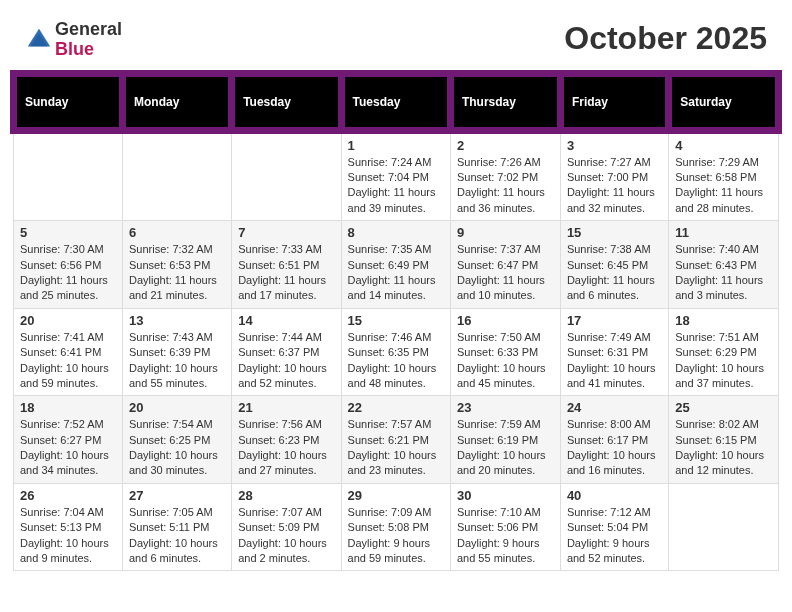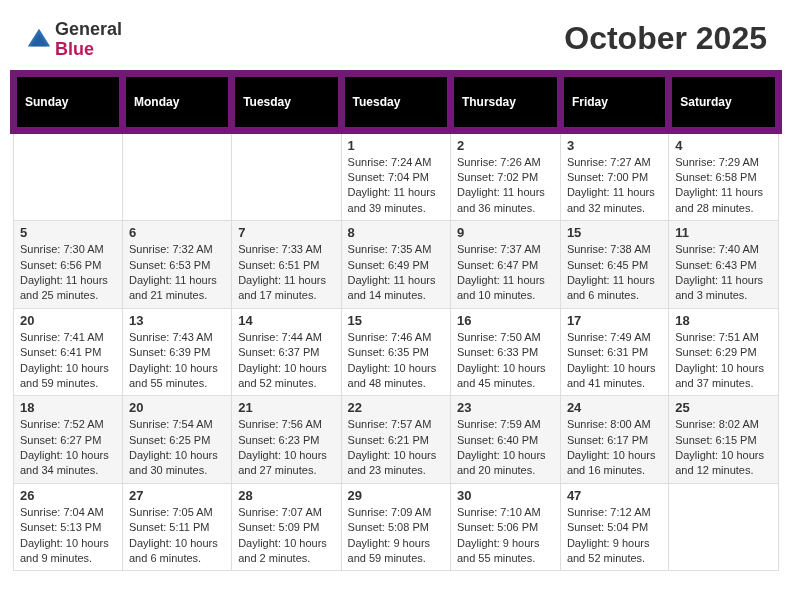--- a/index.html
+++ b/index.html
@@ -284,21 +284,21 @@
         <td>
           <div class="day-number">22</div>
           <div class="day-info">Sunrise: 7:57 AM
 Sunset: 6:21 PM
 Daylight: 10 hours
 and 23 minutes.</div>
         </td>
         <td>
           <div class="day-number">23</div>
           <div class="day-info">Sunrise: 7:59 AM
-Sunset: 6:40 PM
+Sunset: 6:19 PM
 Daylight: 10 hours
 and 20 minutes.</div>
         </td>
         <td>
           <div class="day-number">24</div>
           <div class="day-info">Sunrise: 8:00 AM
 Sunset: 6:17 PM
 Daylight: 10 hours
 and 16 minutes.</div>
         </td>
@@ -340,21 +340,21 @@
 and 59 minutes.</div>
         </td>
         <td>
           <div class="day-number">30</div>
           <div class="day-info">Sunrise: 7:10 AM
 Sunset: 5:06 PM
 Daylight: 9 hours
 and 55 minutes.</div>
         </td>
         <td>
-          <div class="day-number">47</div>
+          <div class="day-number">40</div>
           <div class="day-info">Sunrise: 7:12 AM
 Sunset: 5:04 PM
 Daylight: 9 hours
 and 52 minutes.</div>
         </td>
         <td class="empty-cell"></td>
       </tr>
     </tbody>
 </table>
 

